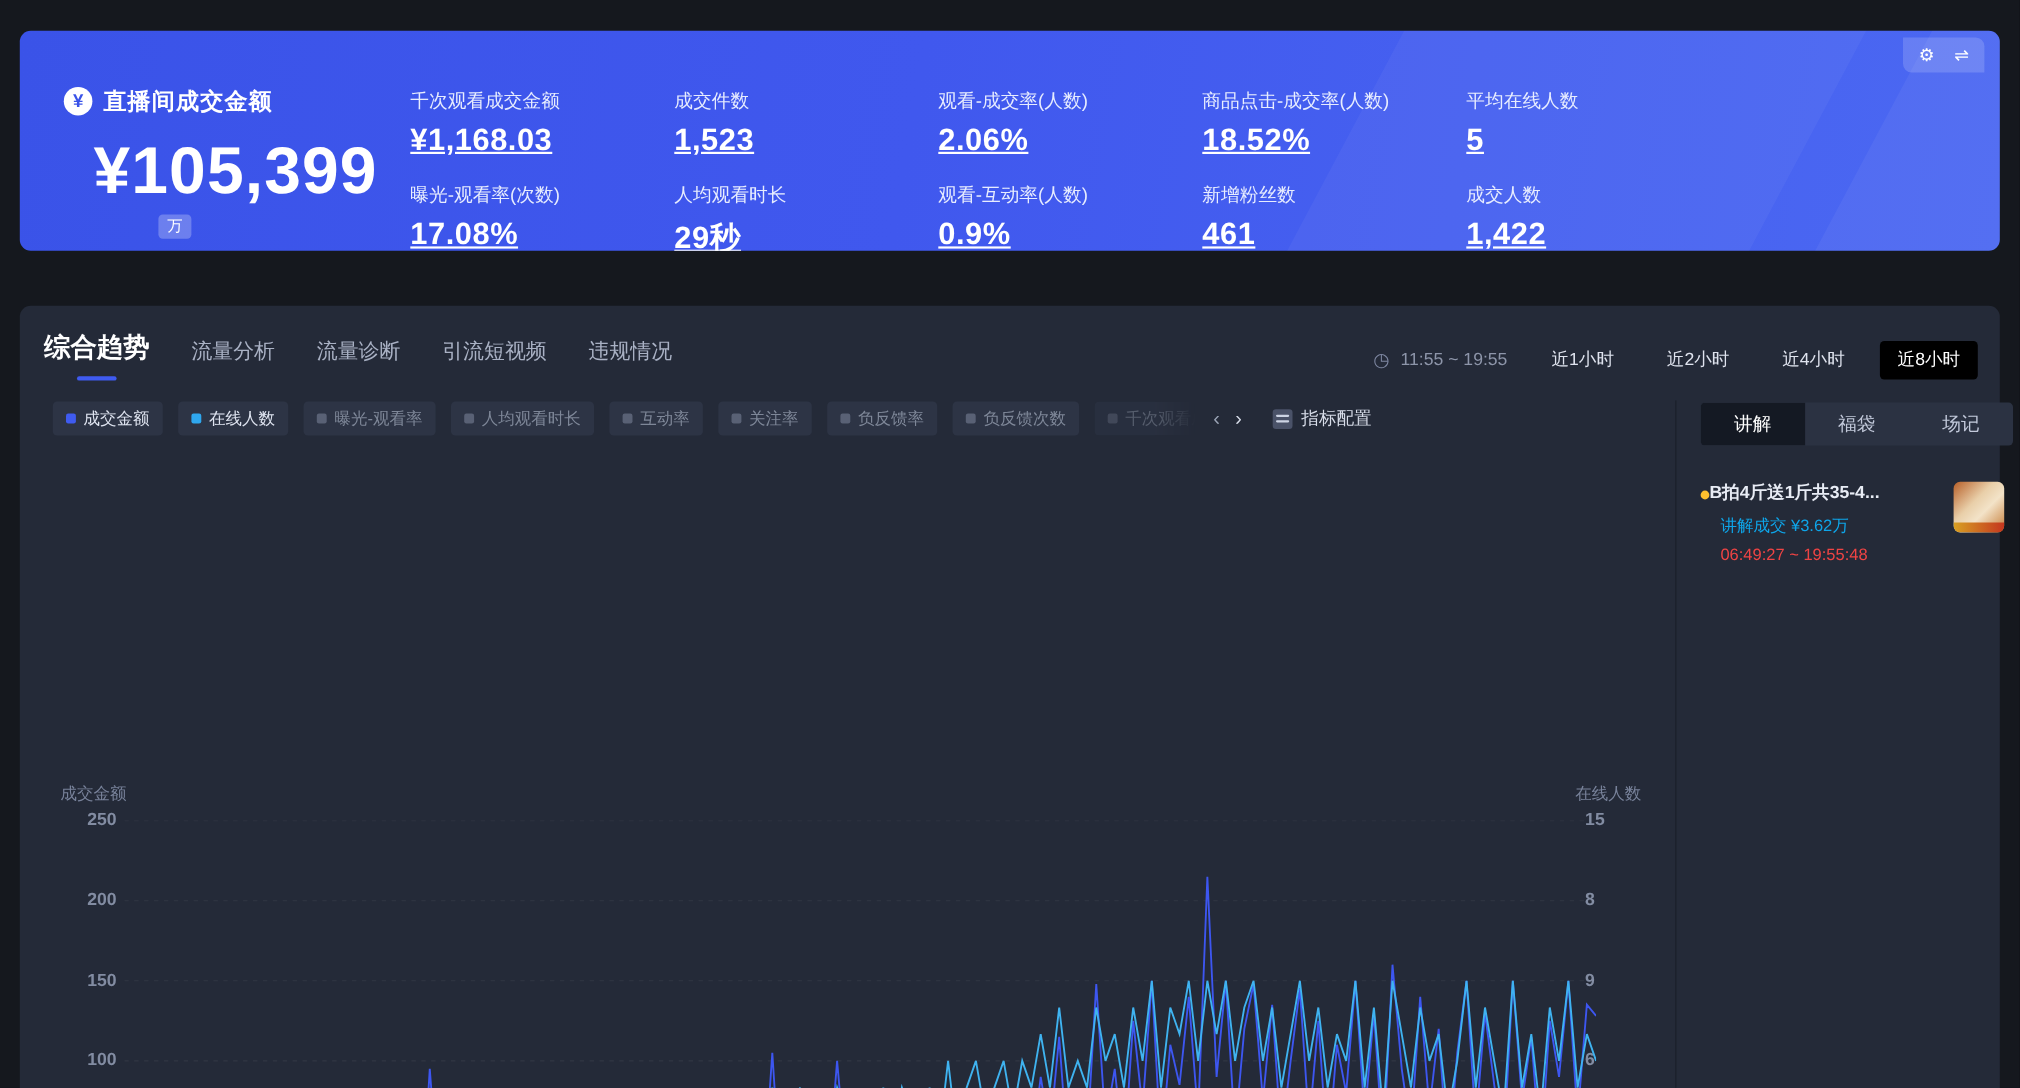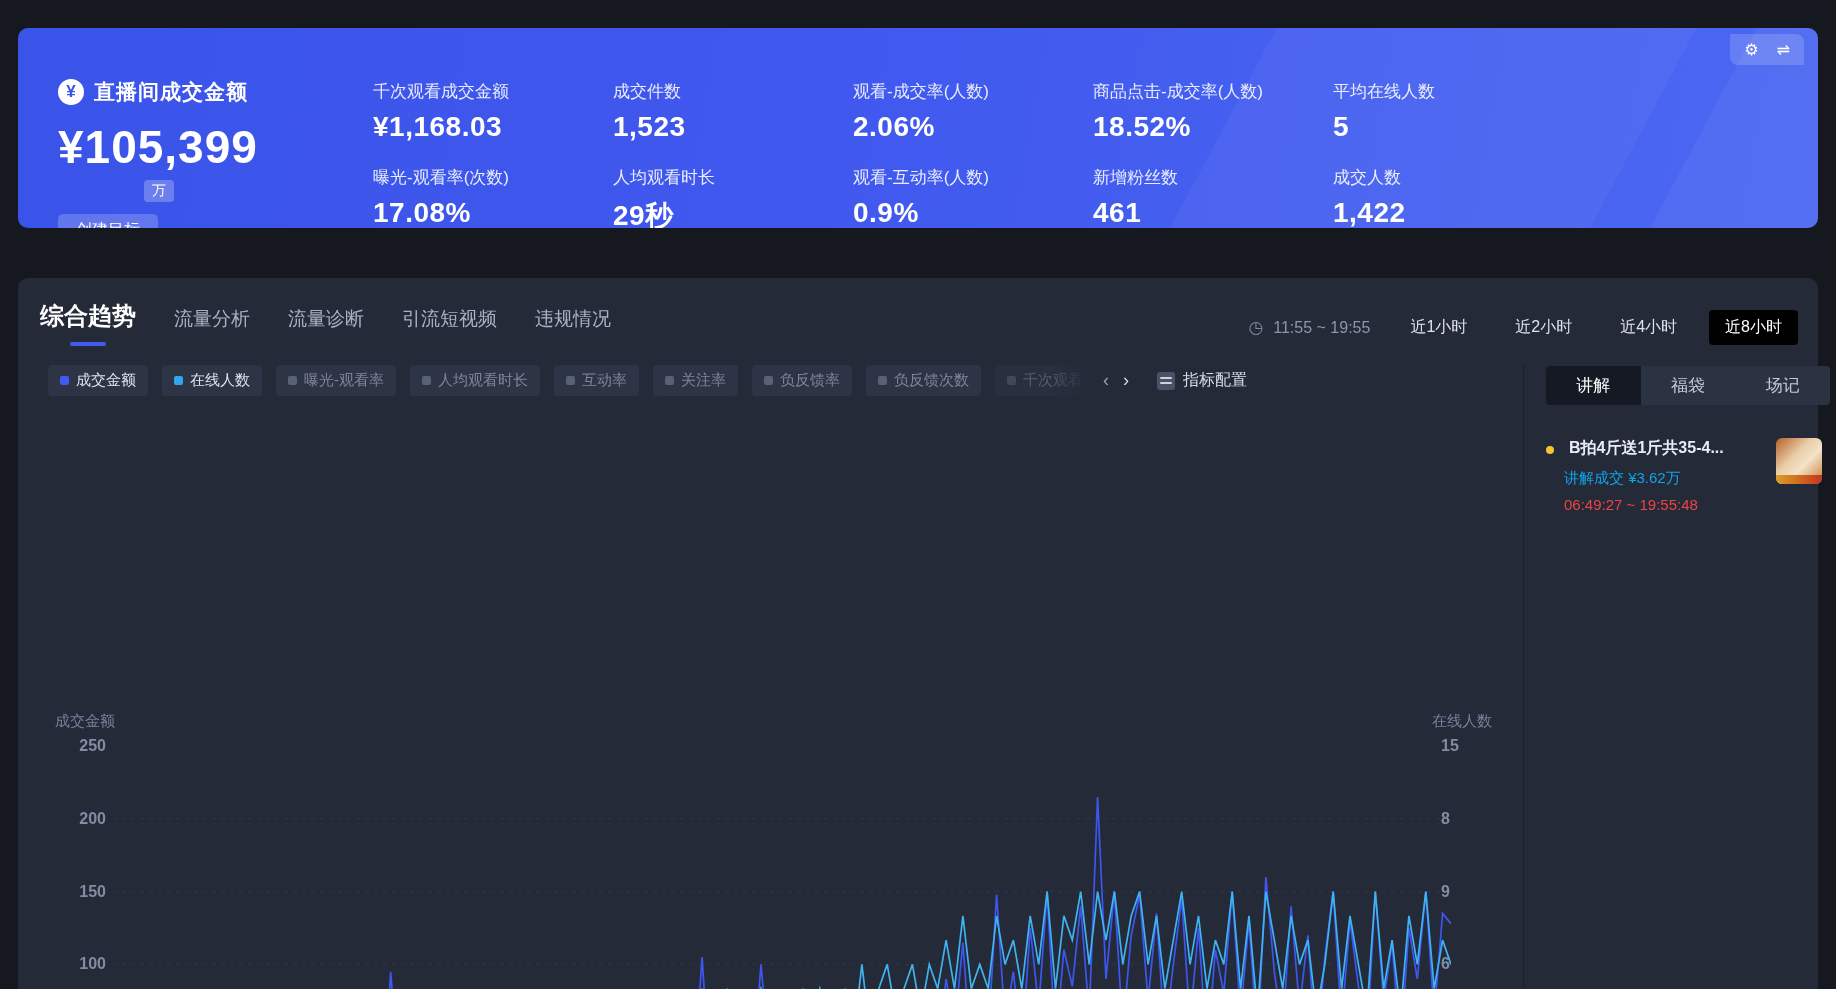--- a/index.html
+++ b/index.html
@@ -12,28 +12,28 @@
     background:linear-gradient(100deg,#3a53e8 0%,#4058ee 45%,#4b68f2 100%); overflow:hidden; }
   .kpi-card .deco1 { position:absolute; right:180px; top:-40px; width:420px; height:300px;
     background:rgba(255,255,255,0.045); transform:skewX(-28deg); }
   .kpi-card .deco2 { position:absolute; right:-60px; top:-40px; width:180px; height:300px;
     background:rgba(255,255,255,0.05); transform:skewX(-28deg); }
   .main-metric { position:absolute; left:40px; top:50px; }
   .mm-head { display:flex; align-items:center; gap:10px; }
   .yuan-ic { width:26px; height:26px; border-radius:50%; background:#fff; color:#3a53e8;
     font-weight:bold; font-size:17px; display:flex; align-items:center; justify-content:center; }
   .mm-label { color:#ffffff; font-size:21px; font-weight:bold; letter-spacing:1px; }
-  .mm-value { margin-top:14px; color:#fff; font-size:46px; font-weight:bold; letter-spacing:1px; }
+  .mm-value { margin-top:14px; color:#fff; font-size:60px; font-weight:bold; letter-spacing:1px;margin-left:27px; }
   .mm-unit { display:inline-block; margin:6px 0 0 86px; background:rgba(255,255,255,0.25);
     color:#fff; font-size:14px; padding:2px 8px; border-radius:4px; }
   .mm-btn { margin-top:12px; display:inline-block; background:rgba(255,255,255,0.2); color:#fff;
     font-size:16px; padding:6px 18px; border-radius:5px; cursor:pointer; }
   .metric-col { position:absolute; top:0; width:230px; }
   .metric-cell .m-label { color:rgba(240,244,255,0.95); font-size:17px; }
-  .metric-cell .m-value { color:#fff; font-size:28px; font-weight:bold; margin-top:8px; letter-spacing:0.5px; }
+  .metric-cell .m-value { color:#fff; font-size:28px; font-weight:bold; margin-top:8px; letter-spacing:0.5px;text-decoration:underline; }
   .metric-cell.row1 { position:absolute; top:52px; }
   .metric-cell.row2 { position:absolute; top:138px; }
   .card-tools { position:absolute; right:14px; top:6px; background:rgba(255,255,255,0.16);
     border-radius:0 8px 0 8px; padding:6px 14px; display:flex; gap:18px; color:#fff; font-size:16px; }
   .card-tools span { cursor:pointer; }
 
   
   .panel { position:absolute; left:18px; top:278px; width:1800px; height:764px; background:#242a38;
     border-radius:10px 10px 0 0; }
   .tabs-row { position:absolute; left:22px; top:22px; display:flex; align-items:flex-end; gap:38px; }
@@ -70,21 +70,21 @@
   .tick.right { left:0; transform:translateY(-50%); }
   #chart-svg { position:absolute; left:95px; top:468px; }
 
   
   .side-divider { position:absolute; left:1505px; top:86px; width:1px; height:625px; background:#1a1f2a; }
   .side-tabs { position:absolute; left:1528px; top:88px; width:284px; display:flex; background:#2b3242; border-radius:4px; overflow:hidden; }
   .side-tab { flex:1; text-align:center; color:#c2c9da; font-size:17px; padding:8px 0; cursor:pointer; }
   .side-tab.active { background:#141923; color:#fff; font-weight:normal; }
   .side-item { position:absolute; left:1528px; top:160px; width:290px; }
   .si-dot { position:absolute; left:0; top:8px; width:8px; height:8px; border-radius:50%; background:#ffc02e; }
-  .si-title { margin-left:23px; width:200px; color:#e8ecf5; font-size:16px; font-weight:bold;
+  .si-title { margin-left:8px; width:200px; color:#e8ecf5; font-size:16px; font-weight:bold;
     white-space:nowrap; overflow:hidden; }
   .si-sub { margin:10px 0 0 18px; color:#0ea5e9; font-size:15px; }
   .si-time { margin:8px 0 0 18px; color:#ef4444; font-size:15px; }
   .si-thumb { position:absolute; right:14px; top:0; width:46px; height:46px; border-radius:6px;
     background:linear-gradient(135deg,#b75f28 0%,#e9cfa9 40%,#f3e3c8 60%,#c47a35 100%);
     overflow:hidden; cursor:pointer; }
   .si-thumb::after { content:""; position:absolute; left:0; bottom:0; width:100%; height:9px;
     background:linear-gradient(90deg,#d8a023,#c4361f); }
 </style>
 </head>

